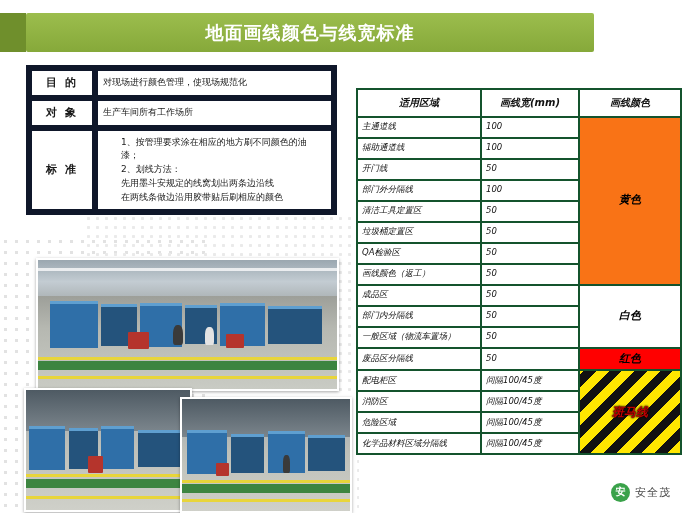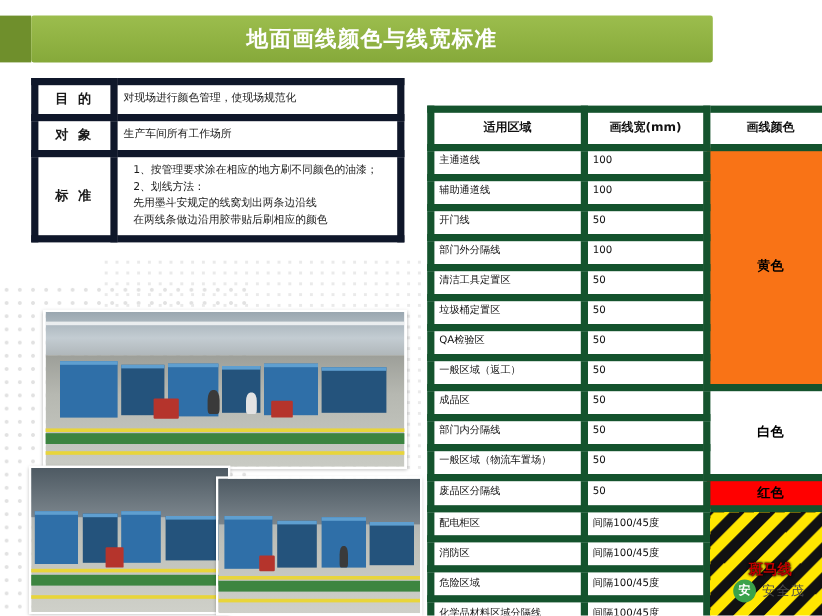--- a/index.html
+++ b/index.html
@@ -98,40 +98,41 @@
     font-size: 11px;
     letter-spacing: 2px;
     padding: 4px 2px;
   }
   .info-table td.warn {
     color: #c00000;
     font-weight: bold;
     font-size: 9.5px;
     line-height: 1.6;
   }
-  .std-lines div { margin: 1px 8px; }
+  .std-lines div { margin: 1px 18px; }
 
   
   .std-table {
     position: absolute;
     left: 356px;
     top: 88px;
     width: 306px;
     border-collapse: collapse;
     z-index: 2;
     table-layout: fixed;
     background: #ffffff;
   }
   .std-table th, .std-table td {
-    border: 6px solid #14532d;
+    border: 2px solid #14532d;
     font-size: 8.5px;
     color: #111111;
     padding: 3px 4px;
     line-height: 1.35;
     height: 13px;
+    font-style: italic;
   }
   .std-table th {
     font-weight: bold;
     font-size: 10px;
     text-align: center;
     padding: 6px 2px;
     background: #ffffff;
   }
   .col-area { width: 118px; text-align: left; }
   .col-width { width: 92px; text-align: left; }
@@ -305,21 +306,21 @@
     </tr>
     <tr>
       <td class="col-area">垃圾桶定置区</td>
       <td class="col-width">50</td>
     </tr>
     <tr>
       <td class="col-area">QA检验区</td>
       <td class="col-width">50</td>
     </tr>
     <tr>
-      <td class="col-area">一般区域（返工）</td>
+      <td class="col-area">画线颜色（返工）</td>
       <td class="col-width">50</td>
     </tr>
 
     <tr>
       <td class="col-area">成品区</td>
       <td class="col-width">50</td>
       <td class="col-color swatch-white" rowspan="3">
         <div class="swatch-label">白色</div>
       </td>
     </tr>

